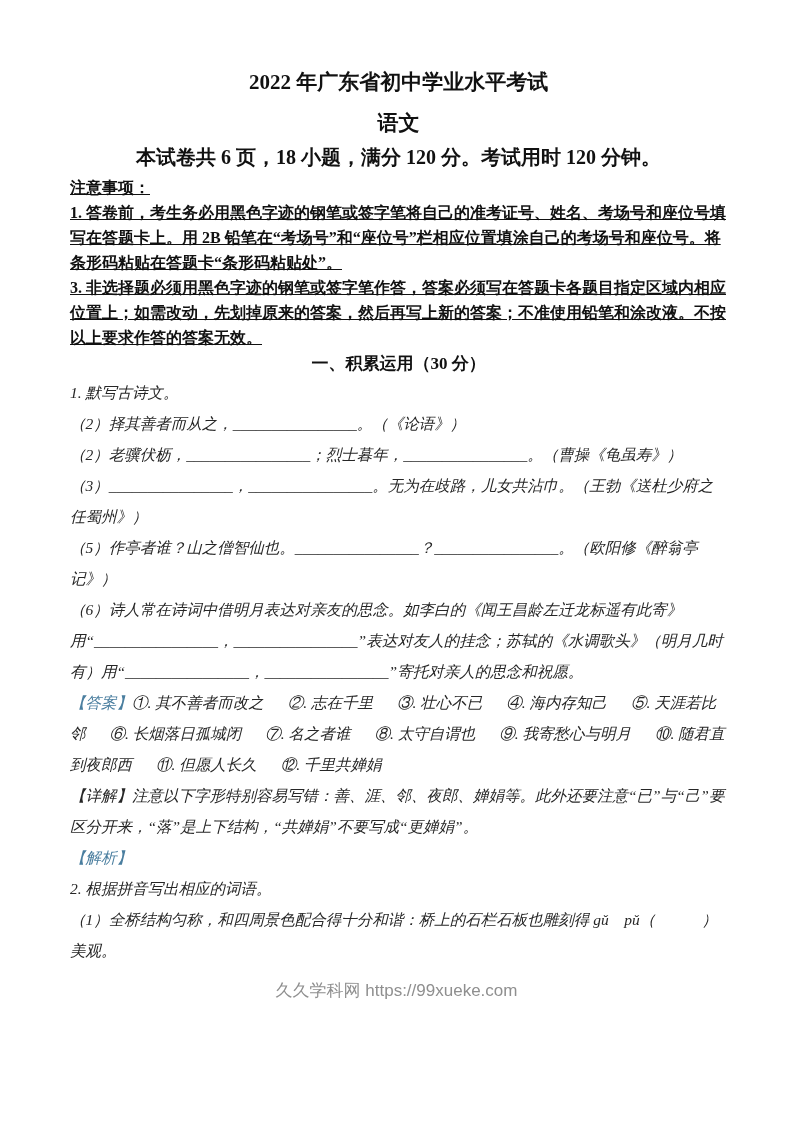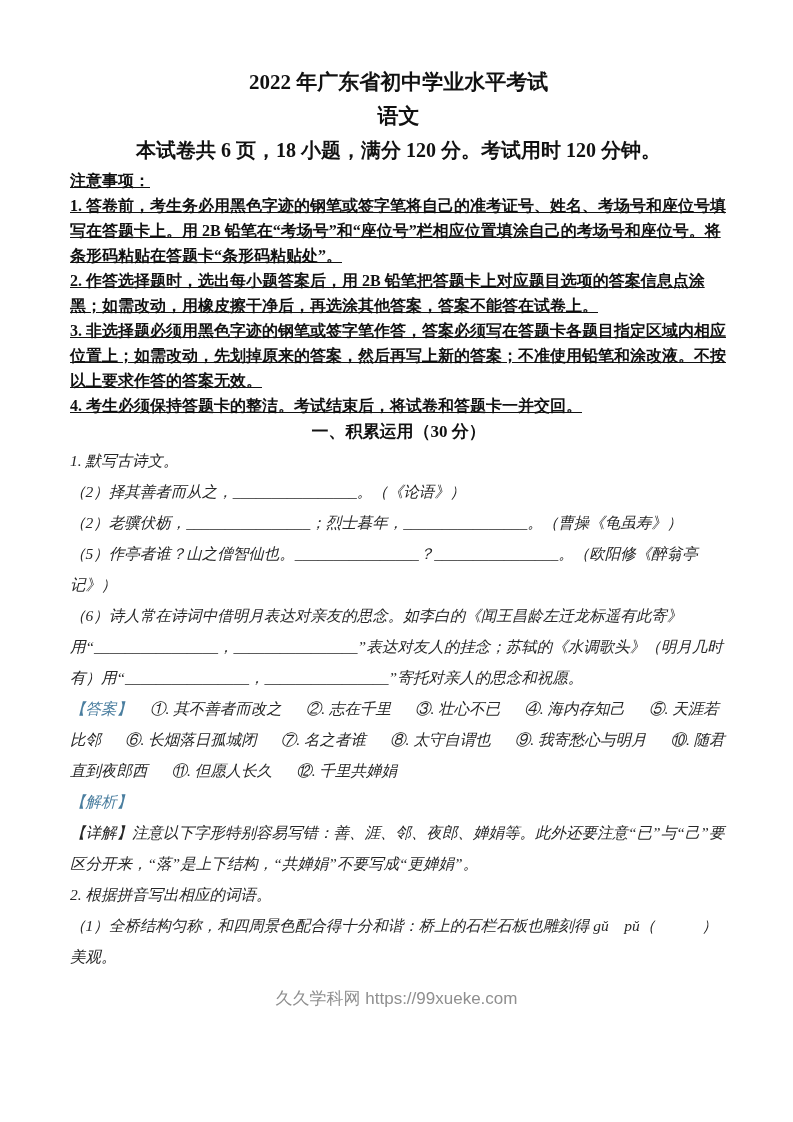--- a/index.html
+++ b/index.html
@@ -19,21 +19,21 @@
     font-family:"Liberation Serif","DejaVu Serif",serif;
     color:var(--body-text);
     overflow:hidden;
   }
   .title{
     margin:0;text-align:center;
     font-size:21px;font-weight:bold;line-height:24px;
     color:var(--bold-text);
   }
   .subject{
-    margin:10px 0 0;text-align:center;
+    margin:17px 0 0;text-align:center;
     font-size:21px;font-weight:bold;line-height:24px;
     color:var(--bold-text);
   }
   .exam-info{
     margin:12px 0 0;text-align:center;
     font-size:20px;font-weight:bold;line-height:21px;
     color:var(--bold-text);
   }
   .notices{
     margin-top:7px;
@@ -43,62 +43,61 @@
   }
   .notices p{margin:0;}
   .section-heading{
     margin:0;
     font-size:17px;font-weight:bold;line-height:27px;
     color:var(--bold-text);
     text-align:center;
   }
   .qa{font-size:15.5px;line-height:31px;color:var(--body-text);font-style:italic;}
   .qa p{margin:0;}
-  .ans-label{color:var(--answer-label);margin-right:18px;}
+  .ans-label{color:var(--answer-label);}
   .analysis-label{color:var(--answer-label);}
   .ans-item{margin-right:24px;}
   .detail-label{color:var(--body-text);}
   .footer{
-    position:absolute;left:0;right:0;bottom:14px;
+    position:absolute;left:0;right:0;bottom:22px;
     text-align:center;
     font-family:"Liberation Sans","DejaVu Sans",sans-serif;
     font-size:17px;color:var(--footer-text);
   }
 </style>
 </head>
 <body>
 
 <div class="page">
 
   <h1 class="title">2022 年广东省初中学业水平考试</h1>
   <h2 class="subject">语文</h2>
   <p class="exam-info">本试卷共 6 页，18 小题，满分 120 分。考试用时 120 分钟。</p>
 
   <div class="notices">
     <p>注意事项：</p>
     <p>1. 答卷前，考生务必用黑色字迹的钢笔或签字笔将自己的准考证号、姓名、考场号和座位号填写在答题卡上。用 2B 铅笔在“考场号”和“座位号”栏相应位置填涂自己的考场号和座位号。将条形码粘贴在答题卡“条形码粘贴处”。</p>
-    <p>2. 作答选择题时，选出每小题答案后，用 2B 铅笔把答题卡上对应题目选项的答案信息点涂黑；如需改动，用橡皮擦干净后，再选涂其他答案，答案不能答在试卷上。</p>
     <p>3. 非选择题必须用黑色字迹的钢笔或签字笔作答，答案必须写在答题卡各题目指定区域内相应位置上；如需改动，先划掉原来的答案，然后再写上新的答案；不准使用铅笔和涂改液。不按以上要求作答的答案无效。</p>
-    <p>4. 考生必须保持答题卡的整洁。考试结束后，将试卷和答题卡一并交回。</p>
   </div>
 
   <h3 class="section-heading">一、积累运用（30 分）</h3>
 
   <div class="qa">
     <p>1. 默写古诗文。</p>
     <p>（2）择其善者而从之，________________。（《论语》）</p>
     <p>（2）老骥伏枥，________________；烈士暮年，________________。（曹操《龟虽寿》）</p>
+    <p>（3）________________，________________。无为在歧路，儿女共沾巾。（王勃《送杜少府之任蜀州》）</p>
     <p>（5）作亭者谁？山之僧智仙也。________________？________________。（欧阳修《醉翁亭记》）</p>
     <p>（6）诗人常在诗词中借明月表达对亲友的思念。如李白的《闻王昌龄左迁龙标遥有此寄》用“________________，________________”表达对友人的挂念；苏轼的《水调歌头》（明月几时有）用“________________，________________”寄托对亲人的思念和祝愿。</p>
 
     <p><span class="ans-label">【答案】</span><span><span class="ans-item">①. 其不善者而改之</span><span class="ans-item">②. 志在千里</span><span class="ans-item">③. 壮心不已</span><span class="ans-item">④. 海内存知己</span><span class="ans-item">⑤. 天涯若比邻</span><span class="ans-item">⑥. 长烟落日孤城闭</span><span class="ans-item">⑦. 名之者谁</span><span class="ans-item">⑧. 太守自谓也</span><span class="ans-item">⑨. 我寄愁心与明月</span><span class="ans-item">⑩. 随君直到夜郎西</span><span class="ans-item">⑪. 但愿人长久</span><span class="ans-item">⑫. 千里共婵娟</span></span></p>
 
+    <p><span class="detail-label">【详解】</span><span>注意以下字形特别容易写错：善、涯、邻、夜郎、婵娟等。此外还要注意“已”与“己”要区分开来，“落”是上下结构，“共婵娟”不要写成“更婵娟”。</span></p>
+
     <p><span class="analysis-label">【解析】</span></p>
-
-    <p><span class="detail-label">【详解】</span><span>注意以下字形特别容易写错：善、涯、邻、夜郎、婵娟等。此外还要注意“已”与“己”要区分开来，“落”是上下结构，“共婵娟”不要写成“更婵娟”。</span></p>
 
     <p>2. 根据拼音写出相应的词语。</p>
     <p>（1）全桥结构匀称，和四周景色配合得十分和谐：桥上的石栏石板也雕刻得 gǔ　pǔ（　　　）美观。</p>
   </div>
 
   <div class="footer">
     <span>久久学科网 https://99xueke.com</span>
   </div>
 
 </div>

